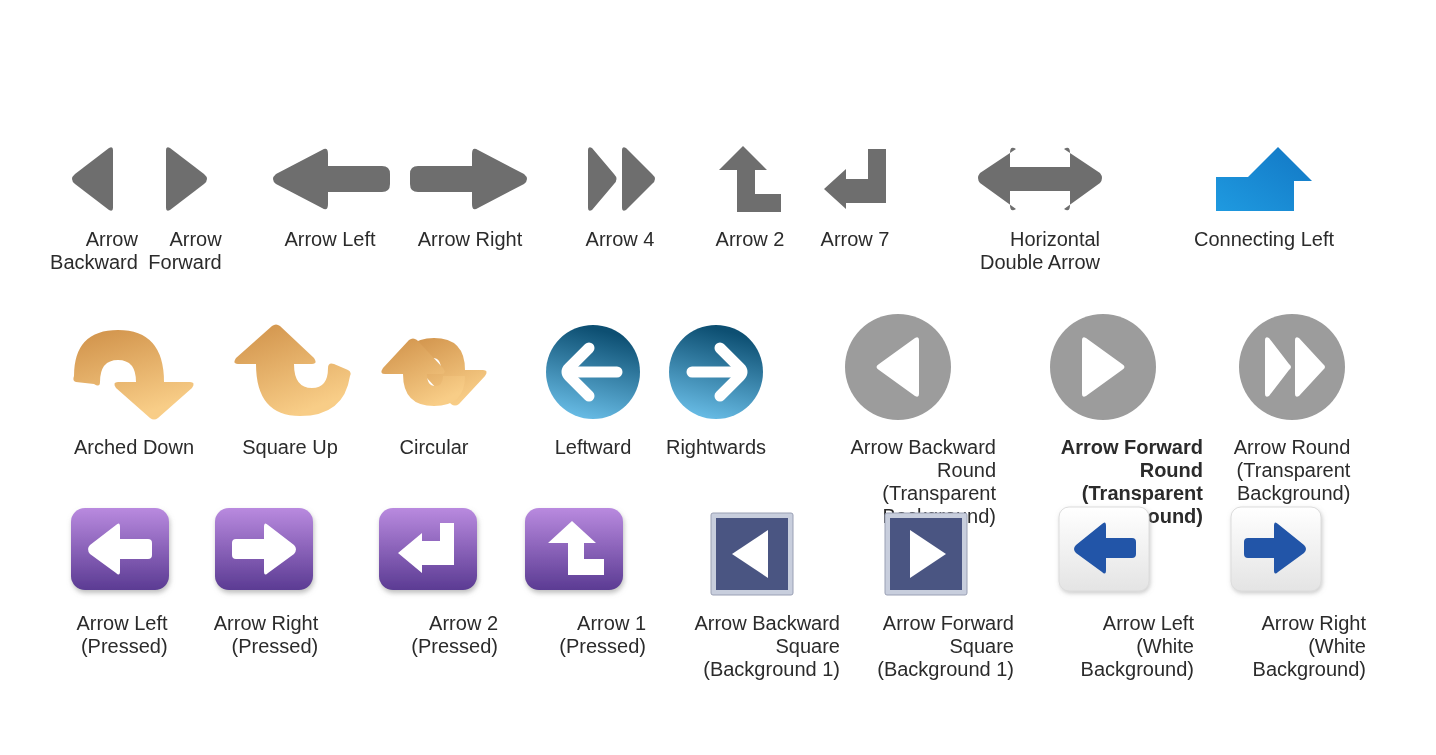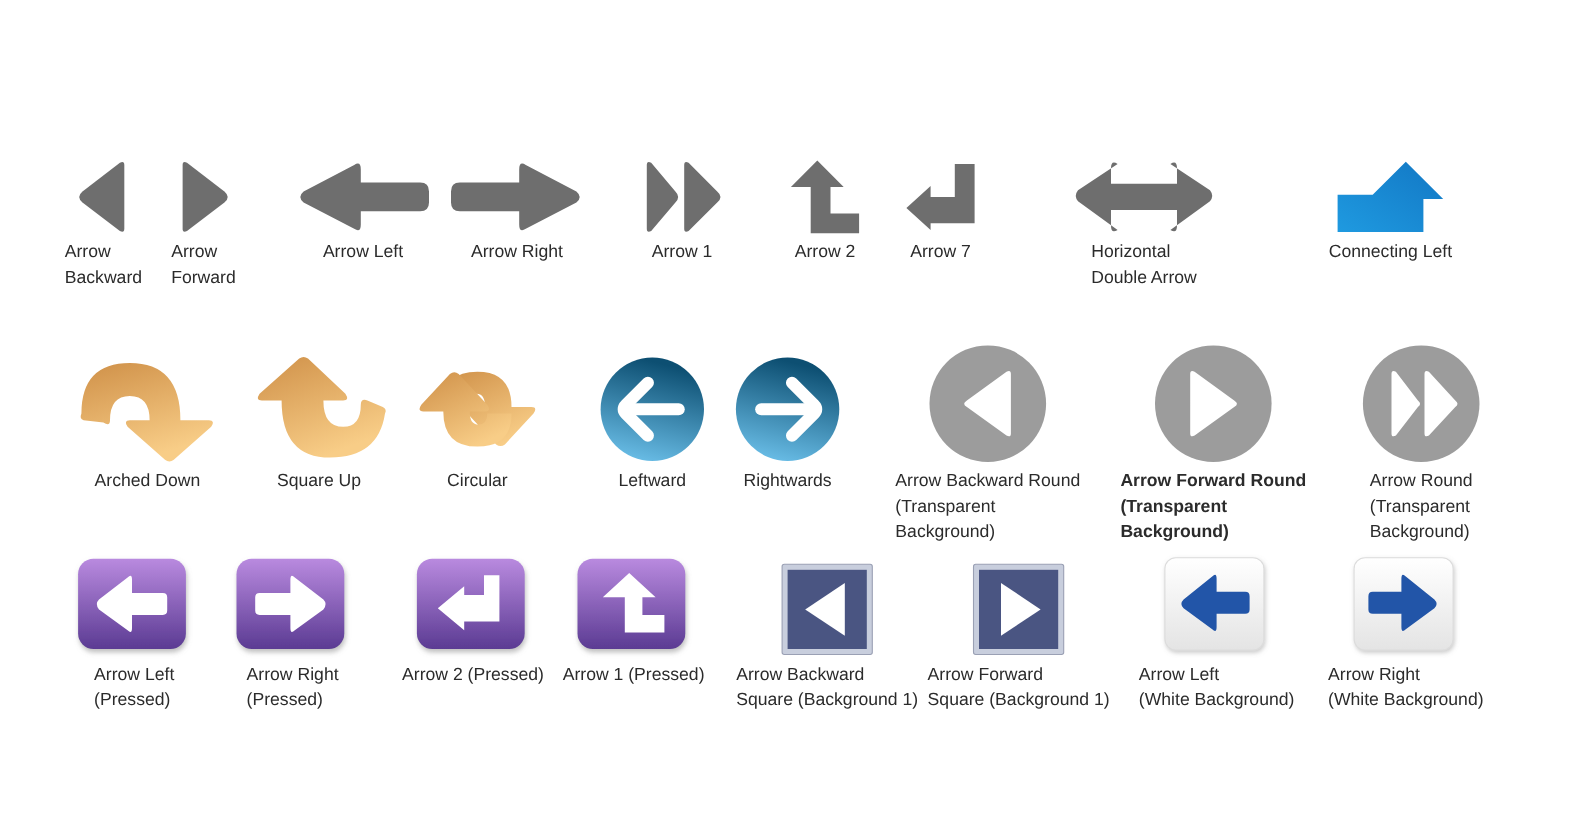--- a/index.html
+++ b/index.html
@@ -21,23 +21,24 @@
     display: flex;
     flex-direction: column;
     align-items: center;
   }
   .icon-art {
     display: flex;
     align-items: center;
     justify-content: center;
   }
   .icon-label {
-    text-align: left;
+    margin-top: 10px;
+    text-align: right;
     color: #2b2b2b;
-    font-size: 16px;
+    font-size: 20px;
     line-height: 23px;
     white-space: pre-line;
     font-family: "Liberation Sans", "DejaVu Sans", sans-serif;
   }
   svg { display: block; overflow: visible; }
 </style>
 </head>
 <body>
 
 <div id="gallery">
@@ -76,21 +77,21 @@
         </div>
         <div class="icon-label">Arrow Right</div>
       </div>
       <div class="icon-cell" style="left: 560px; top: 140px; width: 120px;">
         <div class="icon-art" style="height: 78px;">
           <svg width="76" height="66" viewBox="0 0 76 66">
        <path d="M6 4 Q6 0 10 2 L32 28 Q37 33 32 38 L10 64 Q6 66 6 62 Z" fill="#6e6e6e"></path>
        <path d="M40 4 Q40 0 44 2 L70 28 Q76 33 70 38 L44 64 Q40 66 40 62 Z" fill="#6e6e6e"></path>
      </svg>
         </div>
-        <div class="icon-label">Arrow 1</div>
+        <div class="icon-label">Arrow 4</div>
       </div>
       <div class="icon-cell" style="left: 690px; top: 140px; width: 120px;">
         <div class="icon-art" style="height: 78px;">
           <svg width="62" height="66" viewBox="0 0 62 66">
        <path d="M24 0 L48 24 L36 24 L36 48 L62 48 L62 66 L18 66 L18 24 L0 24 Z" fill="#6e6e6e"></path>
      </svg>
         </div>
         <div class="icon-label">Arrow 2</div>
       </div>
       <div class="icon-cell" style="left: 800px; top: 140px; width: 110px;">

